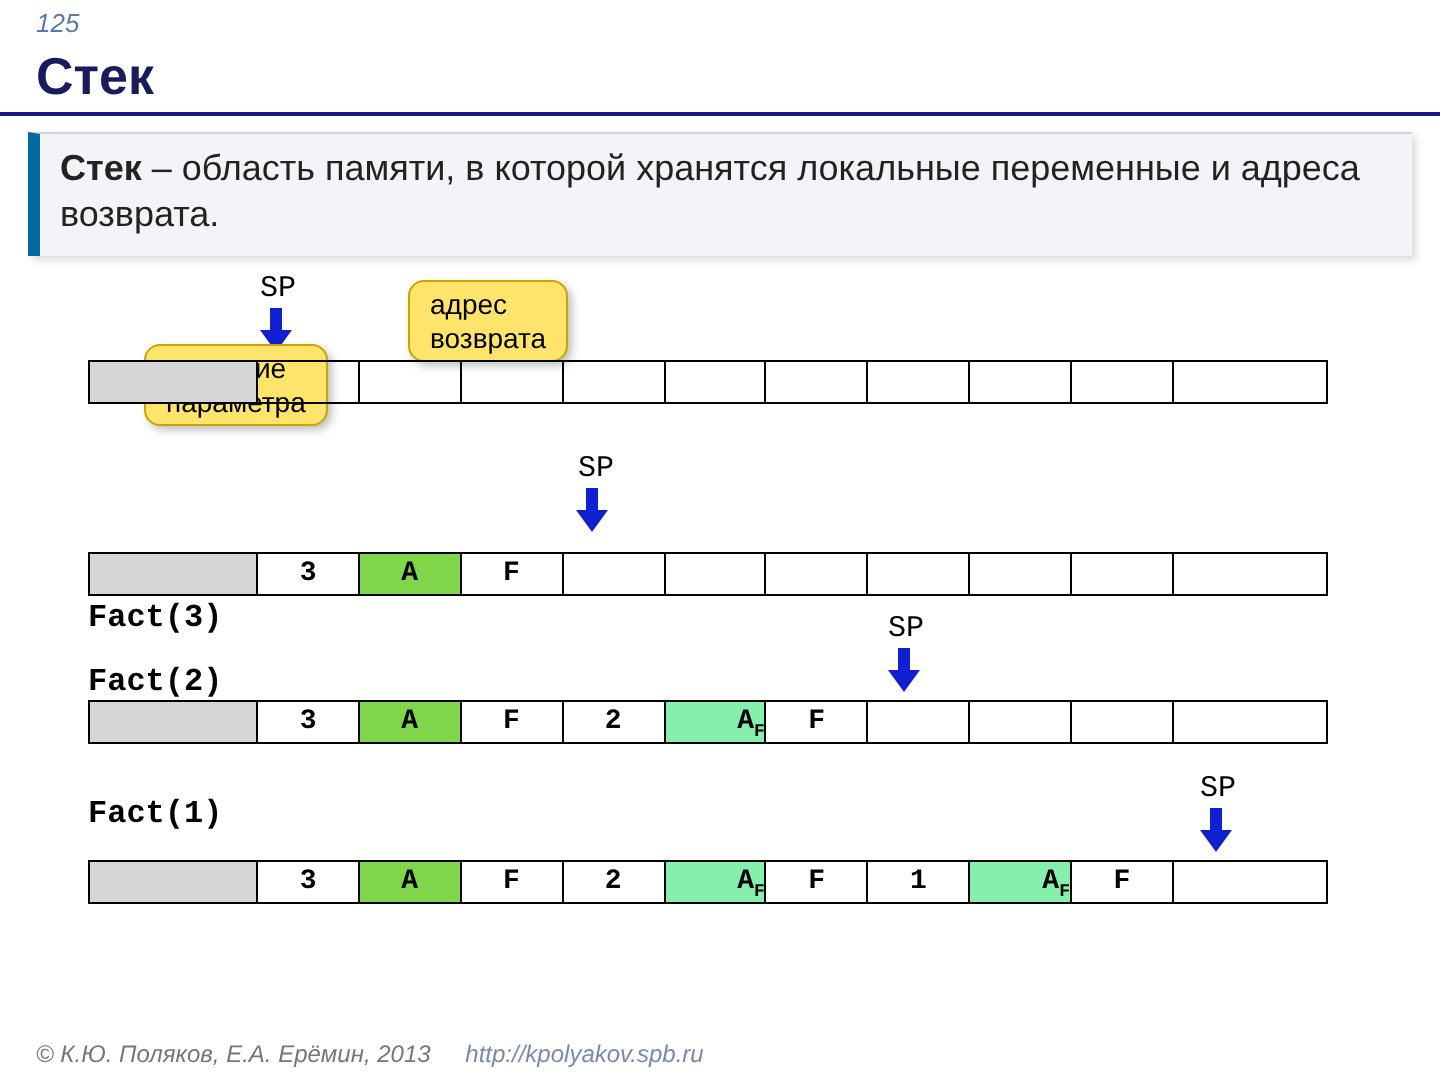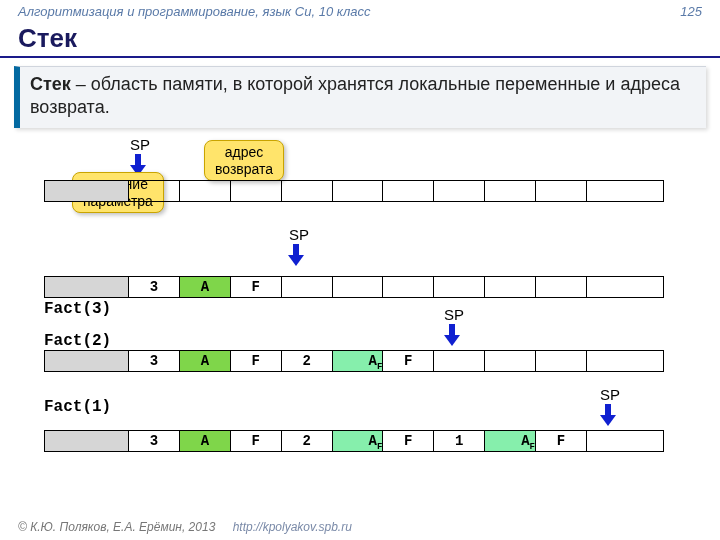--- a/index.html
+++ b/index.html
@@ -38,21 +38,21 @@
     font-size: 18px;
     color: #222;
     line-height: 1.3;
   }
   .def-box b { font-weight: bold; }
   .content {
     position: relative;
     padding: 0 14px;
   }
   .sp-label {
-    font-family: Liberation Sans, sans-serif;
+    font-family: Liberation Mono, monospace;
     font-size: 15px;
     color: #000;
     position: absolute;
   }
   .arrow-down {
     position: absolute;
     width: 12px;
     height: 22px;
   }
   .arrow-down .shaft {
@@ -73,21 +73,21 @@
     border-top: 11px solid #1020d0;
   }
   .callout {
     position: absolute;
     background: #ffe46b;
     border: 1px solid #c9a400;
     border-radius: 8px;
     box-shadow: 2px 2px 4px rgba(0,0,0,0.25);
     padding: 3px 10px;
     font-size: 14px;
-    text-align: center;
+    text-align: left;
     line-height: 1.2;
   }
   .row-label {
     font-family: "Courier New", monospace;
     font-weight: bold;
     font-size: 16px;
     margin: 6px 0 2px 30px;
   }
   .stack-row {
     display: flex;
@@ -120,21 +120,20 @@
     font-size: 12px;
     color: #777;
   }
   .footer a { color: #7a8aa8; text-decoration: none; margin-left: 14px; }
   .stack-block { position: relative; }
 </style>
 </head>
 <body>
 
 <div class="header">
-  <span>Алгоритмизация и программирование, язык Си, 10 класс</span>
   <span>125</span>
 </div>
 
 <div class="title">Стек</div>
 
 <div class="def-box">
   <b>Стек</b><span> – область памяти, в которой хранятся локальные переменные и адреса возврата.</span>
 </div>
 
 <div class="content">

